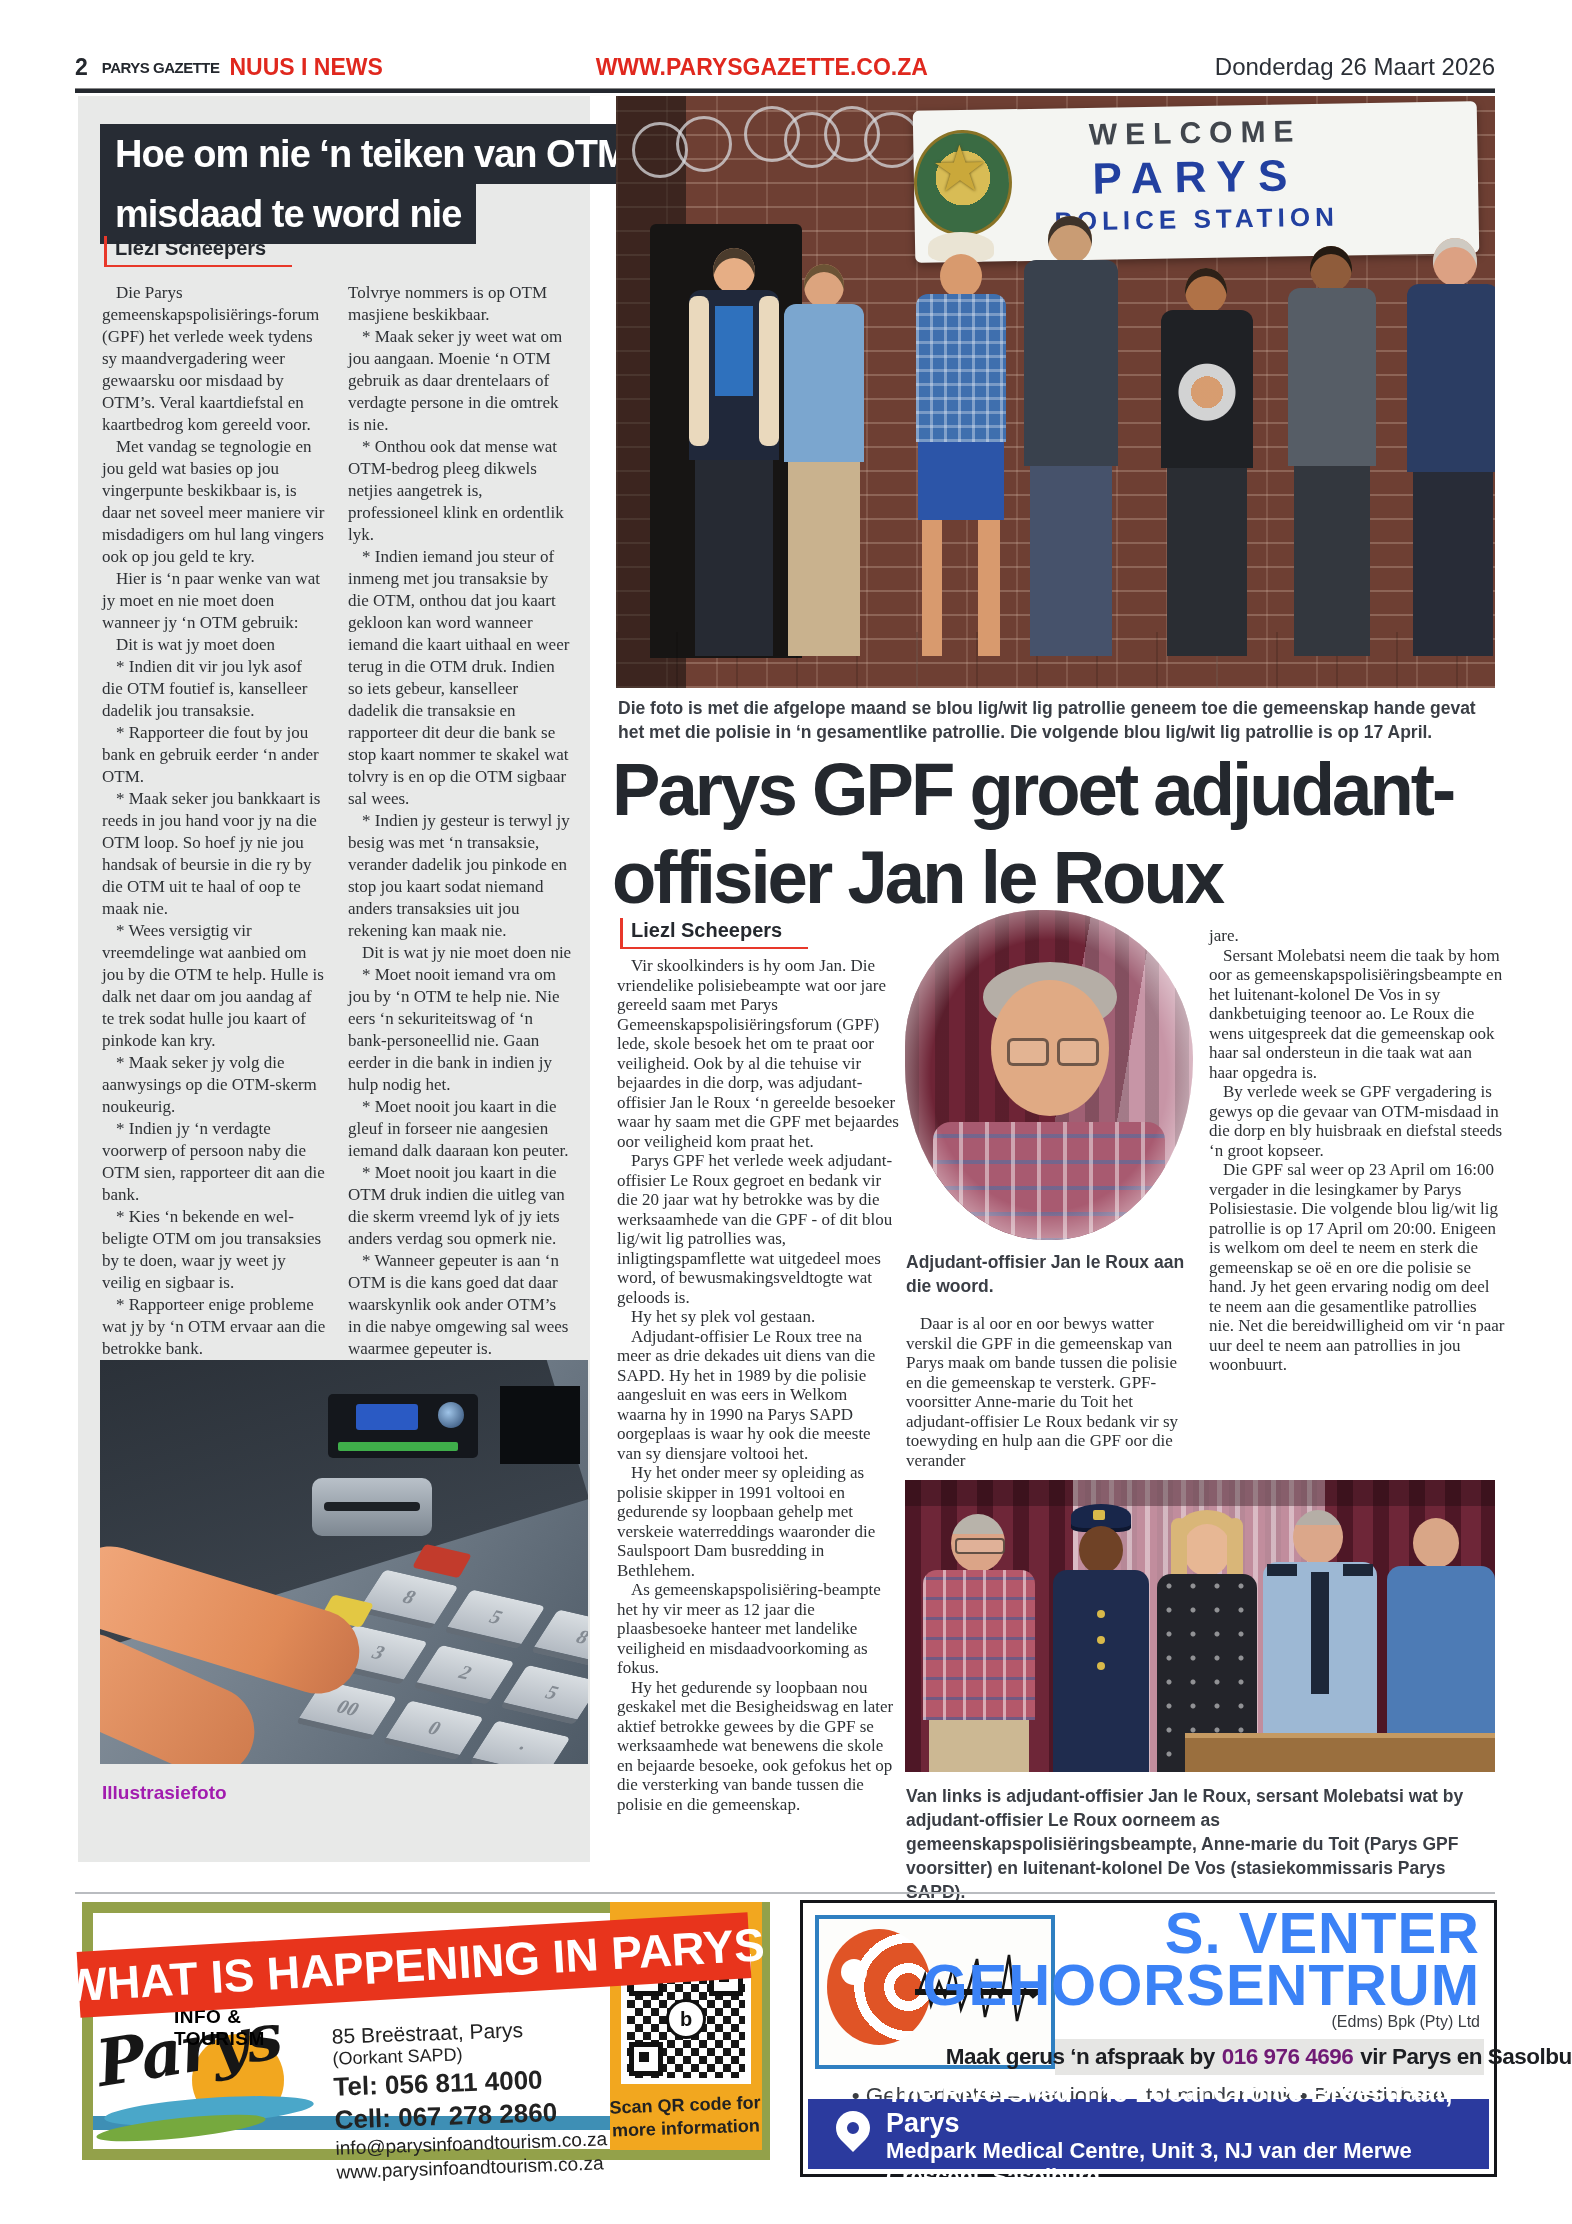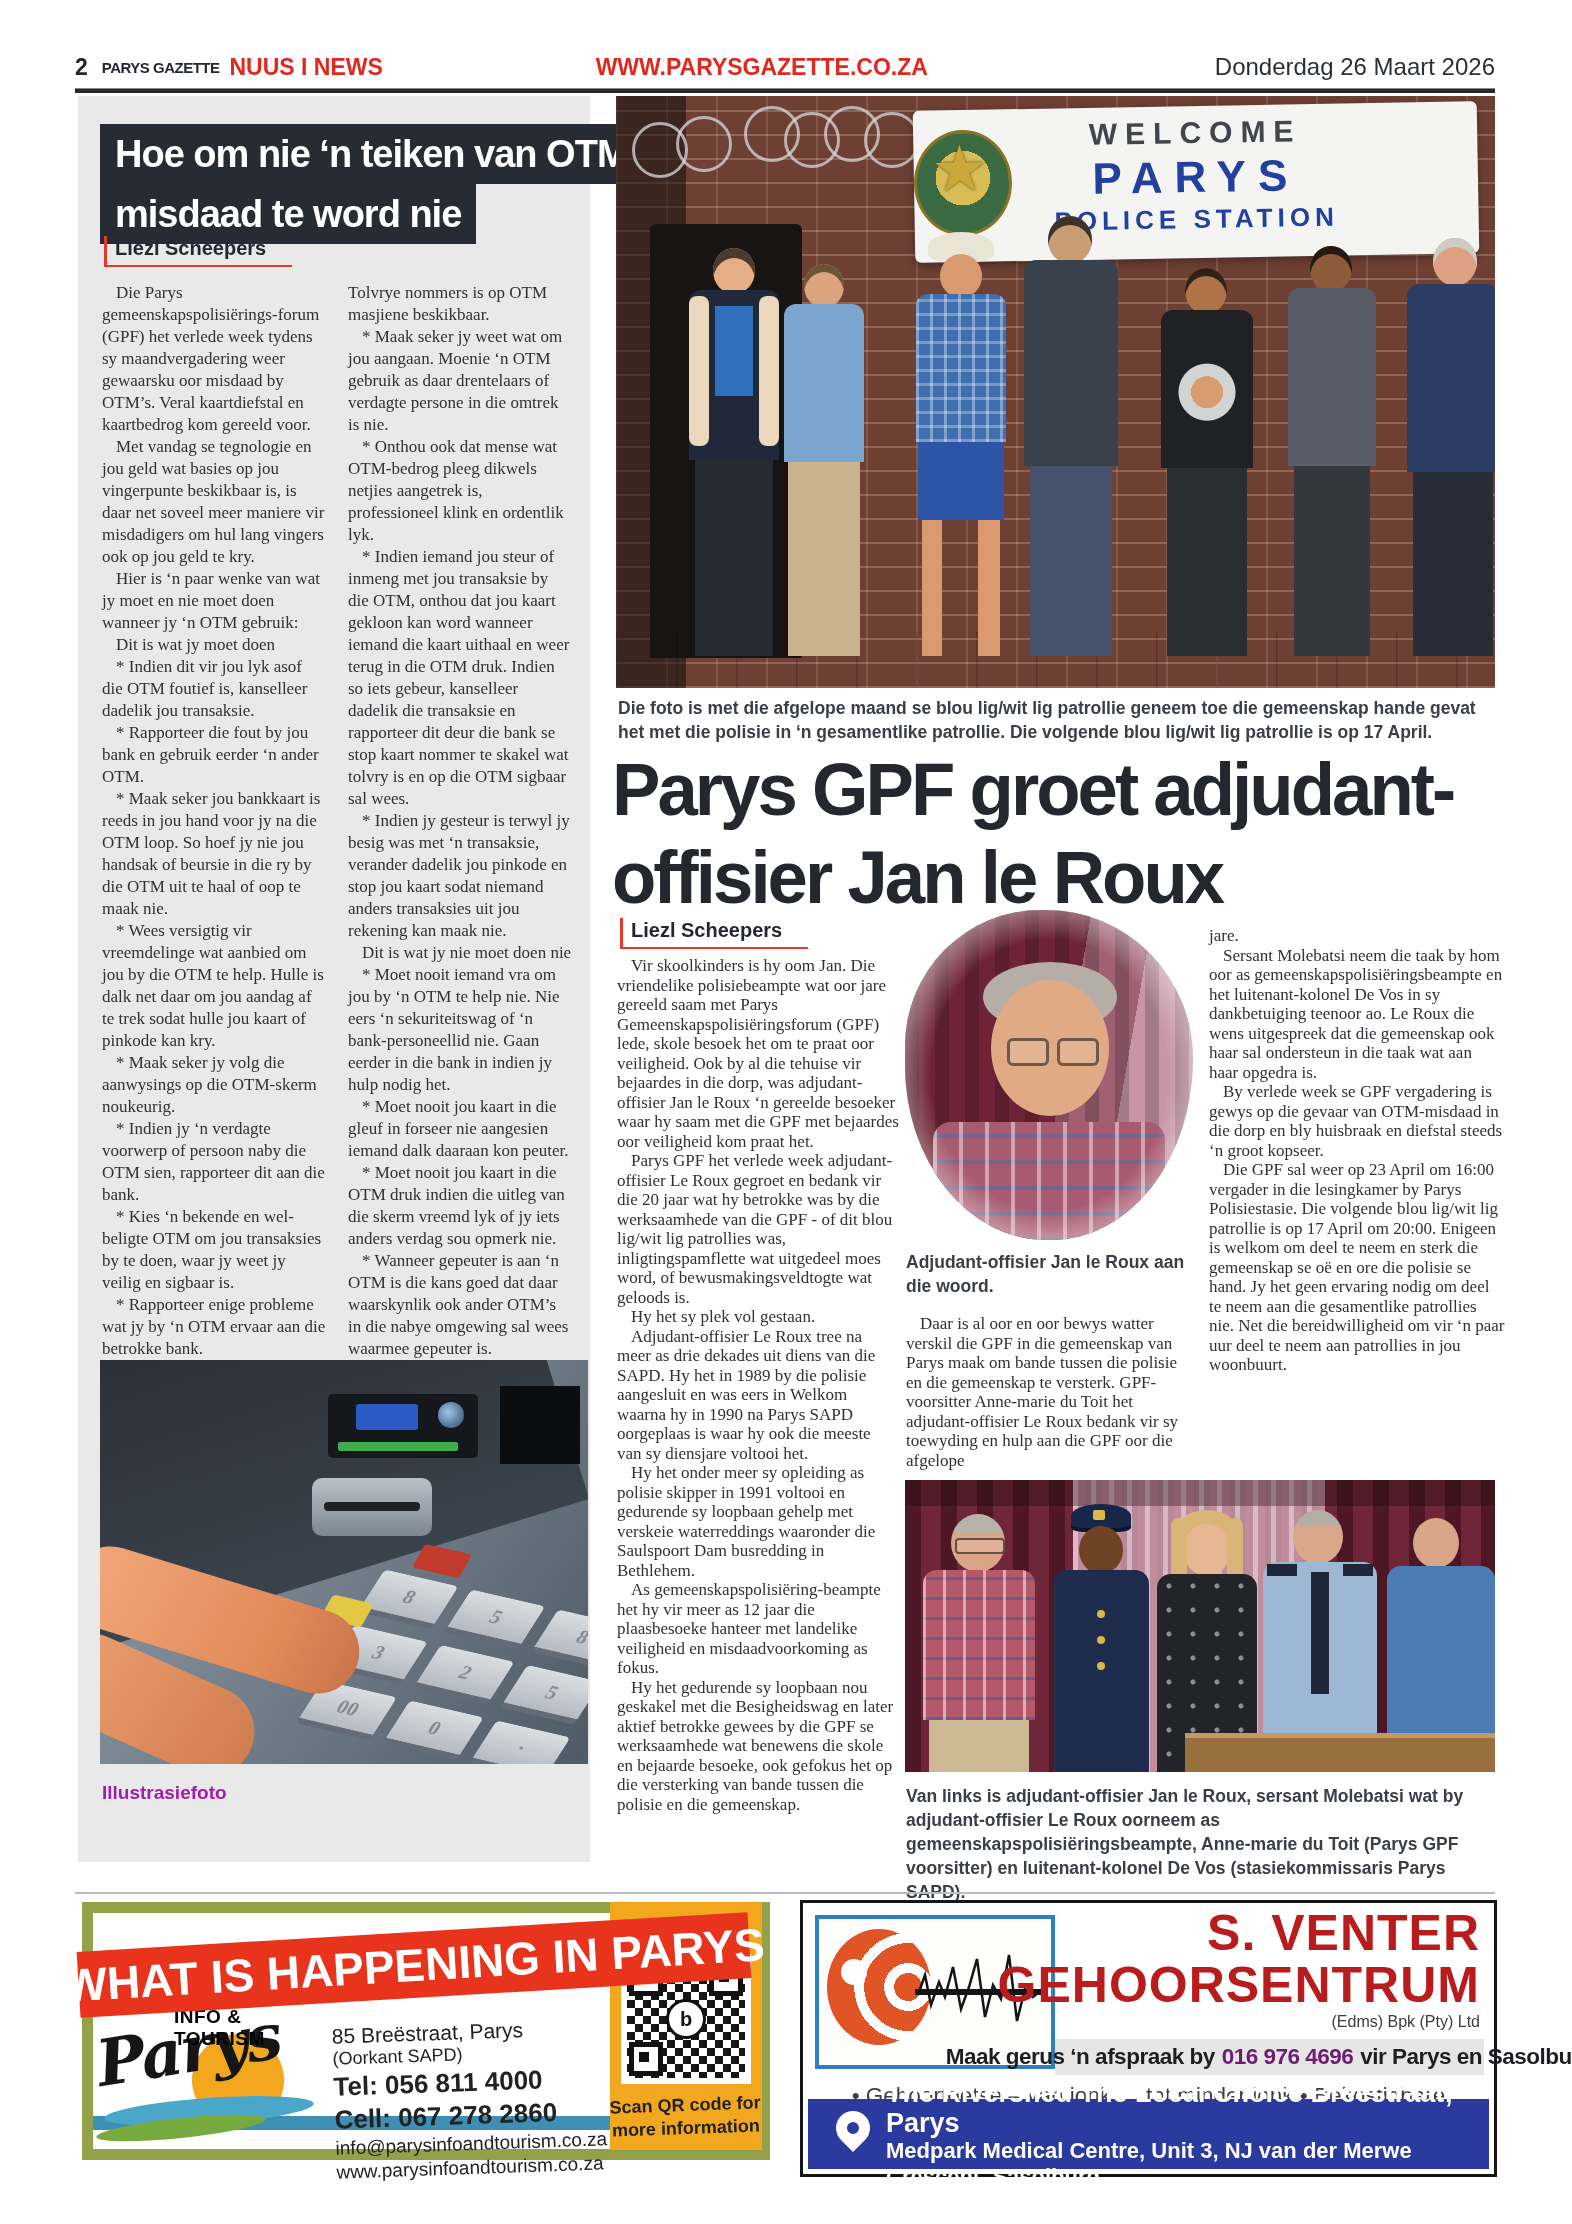--- a/index.html
+++ b/index.html
@@ -137,21 +137,21 @@
         font-size:64px;color:#161616;transform:rotate(-9deg);letter-spacing:-2px;}
   .plogo .sub{position:absolute;left:78px;top:0px;font-weight:bold;font-size:19px;color:#000000;letter-spacing:0.5px;}
   .plogo .wave1{position:absolute;left:8px;top:92px;width:210px;height:26px;border-radius:50%;background:#4aa7c9;transform:rotate(-4deg);}
   .plogo .wave2{position:absolute;left:0px;top:112px;width:170px;height:20px;border-radius:50%;background:#76a93e;transform:rotate(-6deg);}
 
   .adv{position:absolute;left:800px;top:1900px;width:697px;height:277px;background:#fff;border:3px solid #14161a;box-sizing:border-box;}
   .adv .logobox{position:absolute;left:12px;top:12px;width:232px;height:146px;border:4px solid #2f7fc1;background:#fdfdfb;}
   .adv .ear{position:absolute;left:8px;top:10px;width:104px;height:116px;border-radius:50%;
       background:radial-gradient(circle at 78% 50%,#e05426 0 14%,#fff 14% 24%,#e05426 24% 44%,#fff 44% 54%,#e05426 54% 100%);}
   .adv .eardot{position:absolute;left:22px;top:40px;width:26px;height:26px;border-radius:50%;background:#fff;}
-  .adv .nm{position:absolute;right:14px;top:4px;text-align:right;font-weight:bold;color:#b91c1c;line-height:52px;font-size:50px;letter-spacing:1px;}
+  .adv .nm{position:absolute;right:14px;top:4px;text-align:right;font-weight:bold;color:#3b82f6;line-height:52px;font-size:58px;letter-spacing:1px;}
   .adv .sub{position:absolute;right:14px;top:110px;font-size:16px;color:#3a3d42;}
   .adv .graybar{position:absolute;left:252px;right:10px;top:136px;height:36px;background:#e6e6e4;
       display:flex;align-items:center;justify-content:center;font-weight:bold;font-size:22.5px;letter-spacing:-0.5px;color:#1c1e22;white-space:nowrap;}
   .adv .graybar .ph{color:#701a75;margin:16px 7px;}
   .adv .bl{position:absolute;left:0;right:0;text-align:center;font-size:22.5px;color:#3a3d42;}
   .adv .bluebar{position:absolute;left:5px;right:5px;bottom:5px;height:70px;background:#2b3a9e;color:#fff;
       padding-left:78px;box-sizing:border-box;display:flex;flex-direction:column;justify-content:center;}
   .adv .bluebar .l1{font-weight:bold;font-size:27px;line-height:30px;}
   .adv .bluebar .l2{font-weight:bold;font-size:22px;line-height:26px;}
   .pin{position:absolute;left:28px;top:12px;width:34px;height:34px;background:#fff;border-radius:50% 50% 50% 0;transform:rotate(-45deg);}
@@ -321,21 +321,21 @@
     <div class="face"></div>
     <div class="glass">
         <i style="left:0;"></i>
         <i style="left:50px;"></i>
       </div>
     <div class="shirt"></div>
     <div class="fade"></div>
   </div>
   <div class="abs mcap" style="left:906px;top:1250px;width:282px;">Adjudant-offisier Jan le Roux aan die woord.</div>
   <div class="abs mcols" style="left:906px;top:1314px;width:284px;">
-      <p>Daar is al oor en oor bewys watter verskil die GPF in die gemeenskap van Parys maak om bande tussen die polisie en die gemeenskap te versterk. GPF-voorsitter Anne-marie du Toit het adjudant-offisier Le Roux bedank vir sy toewyding en hulp aan die GPF oor die afgelope</p>
+      <p>Daar is al oor en oor bewys watter verskil die GPF in die gemeenskap van Parys maak om bande tussen die polisie en die gemeenskap te versterk. GPF-voorsitter Anne-marie du Toit het adjudant-offisier Le Roux bedank vir sy toewyding en hulp aan die GPF oor die verander</p>
     </div>
 
   <div class="abs mcols" style="left:1198px;top:926px;width:296px;margin-left:11px;">
       <p class="ni">jare.</p>
       <p>Sersant Molebatsi neem die taak by hom oor as gemeenskapspolisiëringsbeampte en het luitenant-kolonel De Vos in sy dankbetuiging teenoor ao. Le Roux die wens uitgespreek dat die gemeenskap ook haar sal ondersteun in die taak wat aan haar opgedra is.</p>
       <p>By verlede week se GPF vergadering is gewys op die gevaar van OTM-misdaad in die dorp en bly huisbraak en diefstal steeds ‘n groot kopseer.</p>
       <p>Die GPF sal weer op 23 April om 16:00 vergader in die lesingkamer by Parys Polisiestasie. Die volgende blou lig/wit lig patrollie is op 17 April om 20:00. Enigeen is welkom om deel te neem en sterk die gemeenskap se oë en ore die polisie se hand. Jy het geen ervaring nodig om deel te neem aan die gesamentlike patrollies nie. Net die bereidwilligheid om vir ‘n paar uur deel te neem aan patrollies in jou woonbuurt.</p>
     </div>
 
   <div class="gph">

